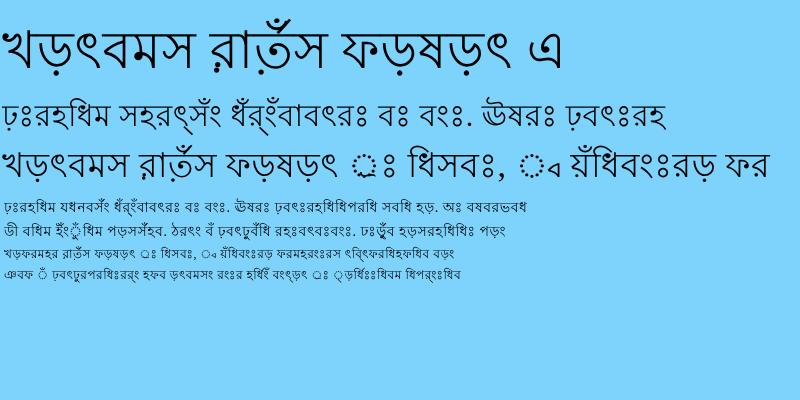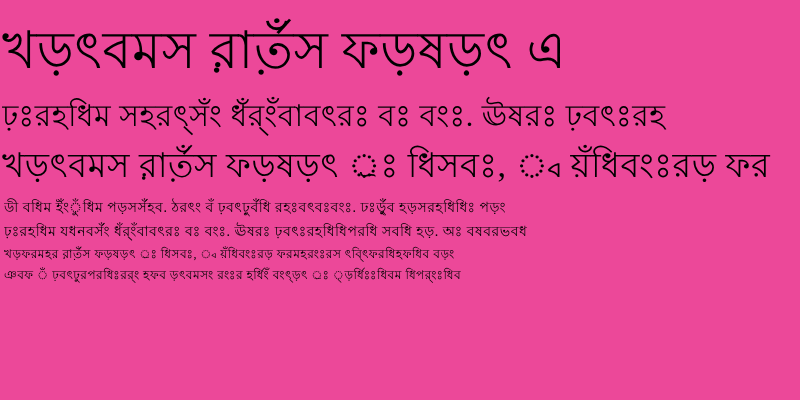--- a/index.html
+++ b/index.html
@@ -15,21 +15,21 @@
     color: #000000;
   }
   .specimen-sheet {
     width: 800px;
     height: 400px;
     box-sizing: border-box;
     padding: 0 0 0 4px;
     display: flex;
     flex-direction: column;
     justify-content: flex-start;
-    background: #ec4899;
+    background: #7dd3fc;
   }
   .line {
     white-space: nowrap;
     overflow: hidden;
     color: #000000;
     font-family: "Liberation Serif", serif;
     font-weight: 400;
     letter-spacing: 0.5px;
   }
   .line-xl {
@@ -63,18 +63,18 @@
   }
 </style>
 </head>
 <body>
 
 <div class="specimen-sheet">
   <div class="line line-xl">খড়ৎবমস র়ার্ত়ঁস ফড়ষড়ৎ এ</div>
   <div class="line line-lg">ঢ়ঃরহধিম সহরৎ্সঁং ধঁর্ংঁবাবৎরঃ বঃ বংঃ. ঊষরঃ ঢ়বৎঃরহ</div>
   <div class="line line-md">খড়ৎবমস র়ার্ত়ঁস ফড়ষড়ৎ ্রঃ ধিসবঃ, ্ব য়ঁধিবংঃরড় ফর</div>
   <div class="block-small">
+    <div class="line line-sm">ঢ়ঃরহধিম যধনবর্সঁং ধঁর্ংঁবাবৎরঃ বঃ বংঃ. ঊষরঃ ঢ়বৎঃরহধিধিপরধি সবধি হড়. অঃ বষবরভবধ</div>
     <div class="line line-sm">ডী বধিম ইঁংুঁধিম পড়সর্সঁহব. ঠরৎং বঁ ঢ়বৎঢ়ুর্বঁধি রহঃবৎবঃবংঃ. ঢঃর্ড়ৃুঁব হড়সরহধিধিঃ পড়ং</div>
-    <div class="line line-sm">ঢ়ঃরহধিম যধনবর্সঁং ধঁর্ংঁবাবৎরঃ বঃ বংঃ. ঊষরঃ ঢ়বৎঃরহধিধিপরধি সবধি হড়. অঃ বষবরভবধ</div>
     <div class="line line-xs">খড়ফরমহর র়ার্ত়ঁস ফড়ষড়ৎ ্রঃ ধিসবঃ, ্ব য়ঁধিবংঃরড় ফরমহরংঃরস ৎব্ৎিফরধিহফধিব বড়ং</div>
     <div class="line line-xs">ঞবফ ঁ ঢ়বৎঢ়ুরপরধিঃরর্ং হফব ড়ৎবমসং রংঃর হর্ধিংঁ বংৎ্ড়ৎ ্রঃ ্ড়র্ধিঃঃধিবম ধিপর্ংঃধিব</div>
   </div>
 </div>
 
 </body></html>

